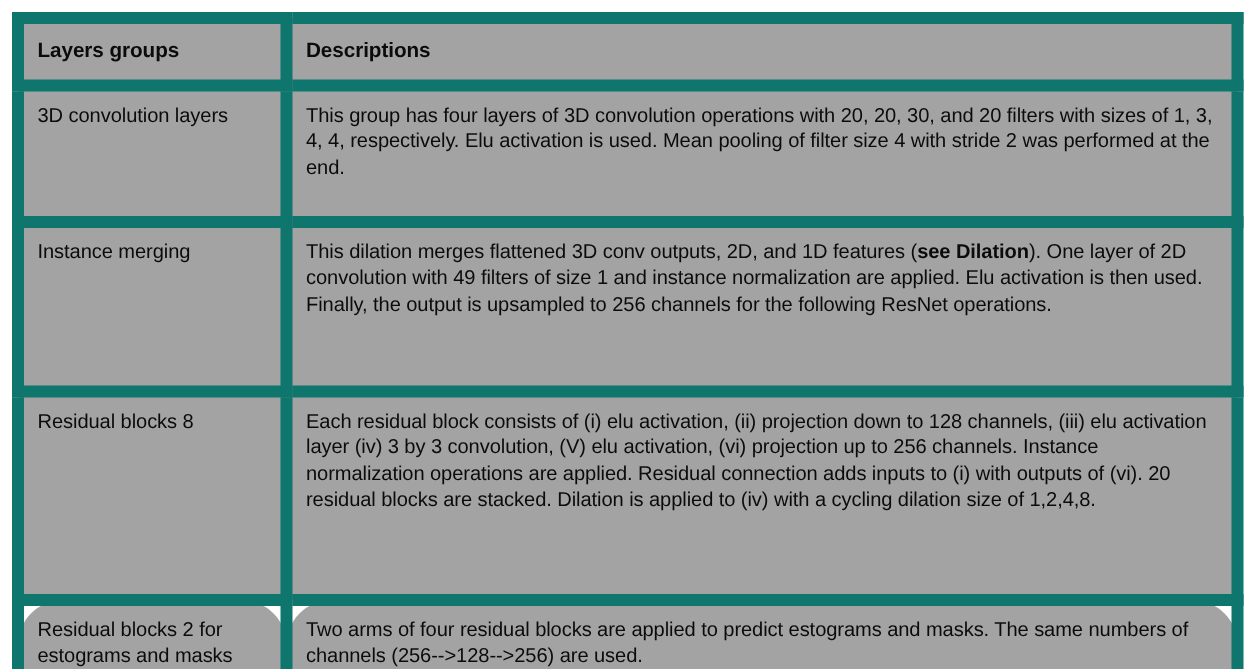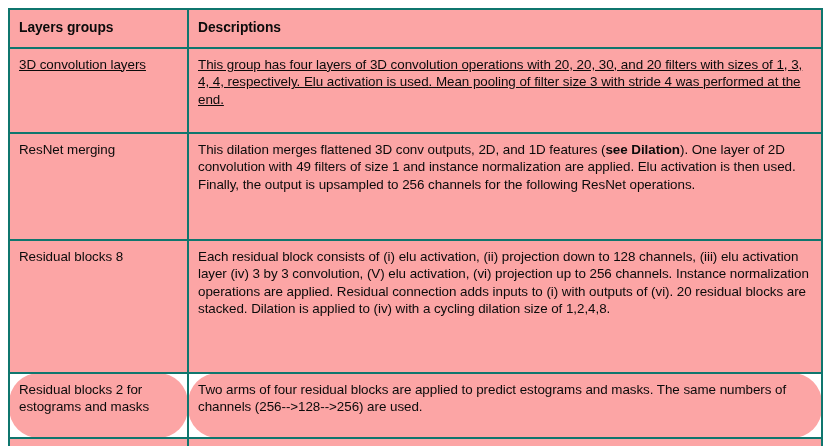--- a/index.html
+++ b/index.html
@@ -32,44 +32,44 @@
     table-layout: fixed;
     background: #ffffff;
     border: 2px solid #101010;
   }
 
   table.spec-table col.col-group { width: 179px; }
   table.spec-table col.col-desc  { width: 634px; }
 
   table.spec-table th,
   table.spec-table td {
-    border: 2px solid #0f766e;
+    border: 8px solid #0f766e;
     vertical-align: top;
     padding: 7px 9px 8px 9px;
     font-size: 13.4px;
     line-height: 17.6px;
     letter-spacing: -0.05px;
-    background: #fca5a5;
+    background: #a3a3a3;
   }
 
   table.spec-table thead th {
     font-weight: bold;
     font-size: 13.8px;
     padding-top: 9px;
     padding-bottom: 10px;
     text-align: left;
   }
 
   td.group-cell {
     font-weight: normal;
     white-space: normal;
   }
 
   
-  tr.row-conv    td { height: 68px; text-decoration: underline; }
+  tr.row-conv    td { height: 68px; }
   tr.row-merge   td { height: 90px; }
   tr.row-res1    td { height: 116px; }
   tr.row-res2    td { height: 48px; border-radius: 30px; }
   tr.row-lddt    td { height: 42px; }
 
   .b { font-weight: bold; }
 </style>
 </head>
 <body>
 
@@ -82,25 +82,25 @@
     <thead>
       <tr>
         <th>Layers groups</th>
         <th>Descriptions</th>
       </tr>
     </thead>
     <tbody>
 
       <tr class="row-conv">
         <td class="group-cell">3D convolution layers</td>
-        <td class="desc-cell">This group has four layers of 3D convolution operations with 20, 20, 30, and 20 filters with sizes of 1, 3, 4, 4, respectively. Elu activation is used. Mean pooling of filter size 3 with stride 4 was performed at the end.</td>
+        <td class="desc-cell">This group has four layers of 3D convolution operations with 20, 20, 30, and 20 filters with sizes of 1, 3, 4, 4, respectively. Elu activation is used. Mean pooling of filter size 4 with stride 2 was performed at the end.</td>
       </tr>
 
       <tr class="row-merge">
-        <td class="group-cell">ResNet merging</td>
+        <td class="group-cell">Instance merging</td>
         <td class="desc-cell"><span>This dilation merges flattened 3D conv outputs, 2D, and 1D features (</span><span class="b">see Dilation</span><span>). One layer of 2D convolution with 49 filters of size 1 and instance normalization are applied. Elu activation is then used. Finally, the output is upsampled to 256 channels for the following ResNet operations.</span></td>
       </tr>
 
       <tr class="row-res1">
         <td class="group-cell">Residual blocks 8</td>
         <td class="desc-cell">Each residual block consists of (i) elu activation, (ii) projection down to 128 channels, (iii) elu activation layer (iv) 3 by 3 convolution, (V) elu activation, (vi) projection up to 256 channels. Instance normalization operations are applied. Residual connection adds inputs to (i) with outputs of (vi). 20 residual blocks are stacked. Dilation is applied to (iv) with a cycling dilation size of 1,2,4,8.</td>
       </tr>
 
       <tr class="row-res2">
         <td class="group-cell">Residual blocks 2 for estograms and masks</td>

